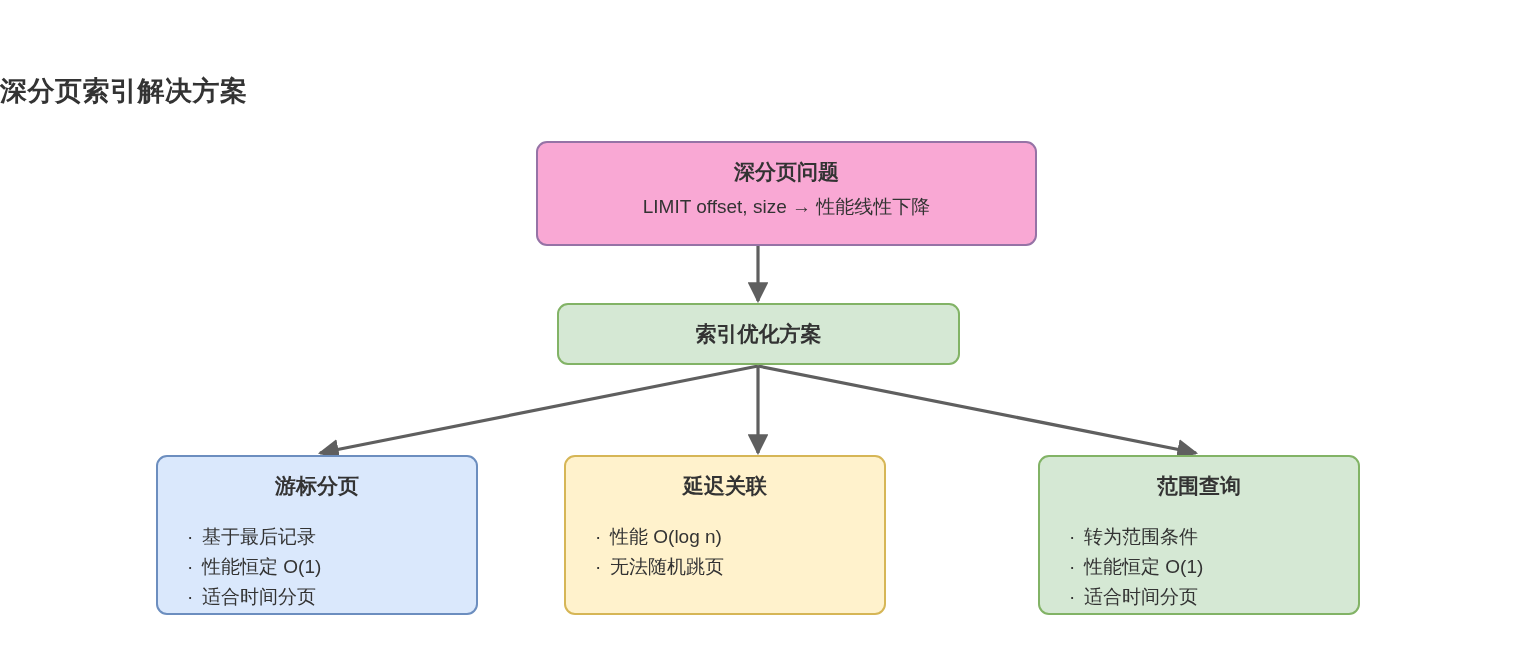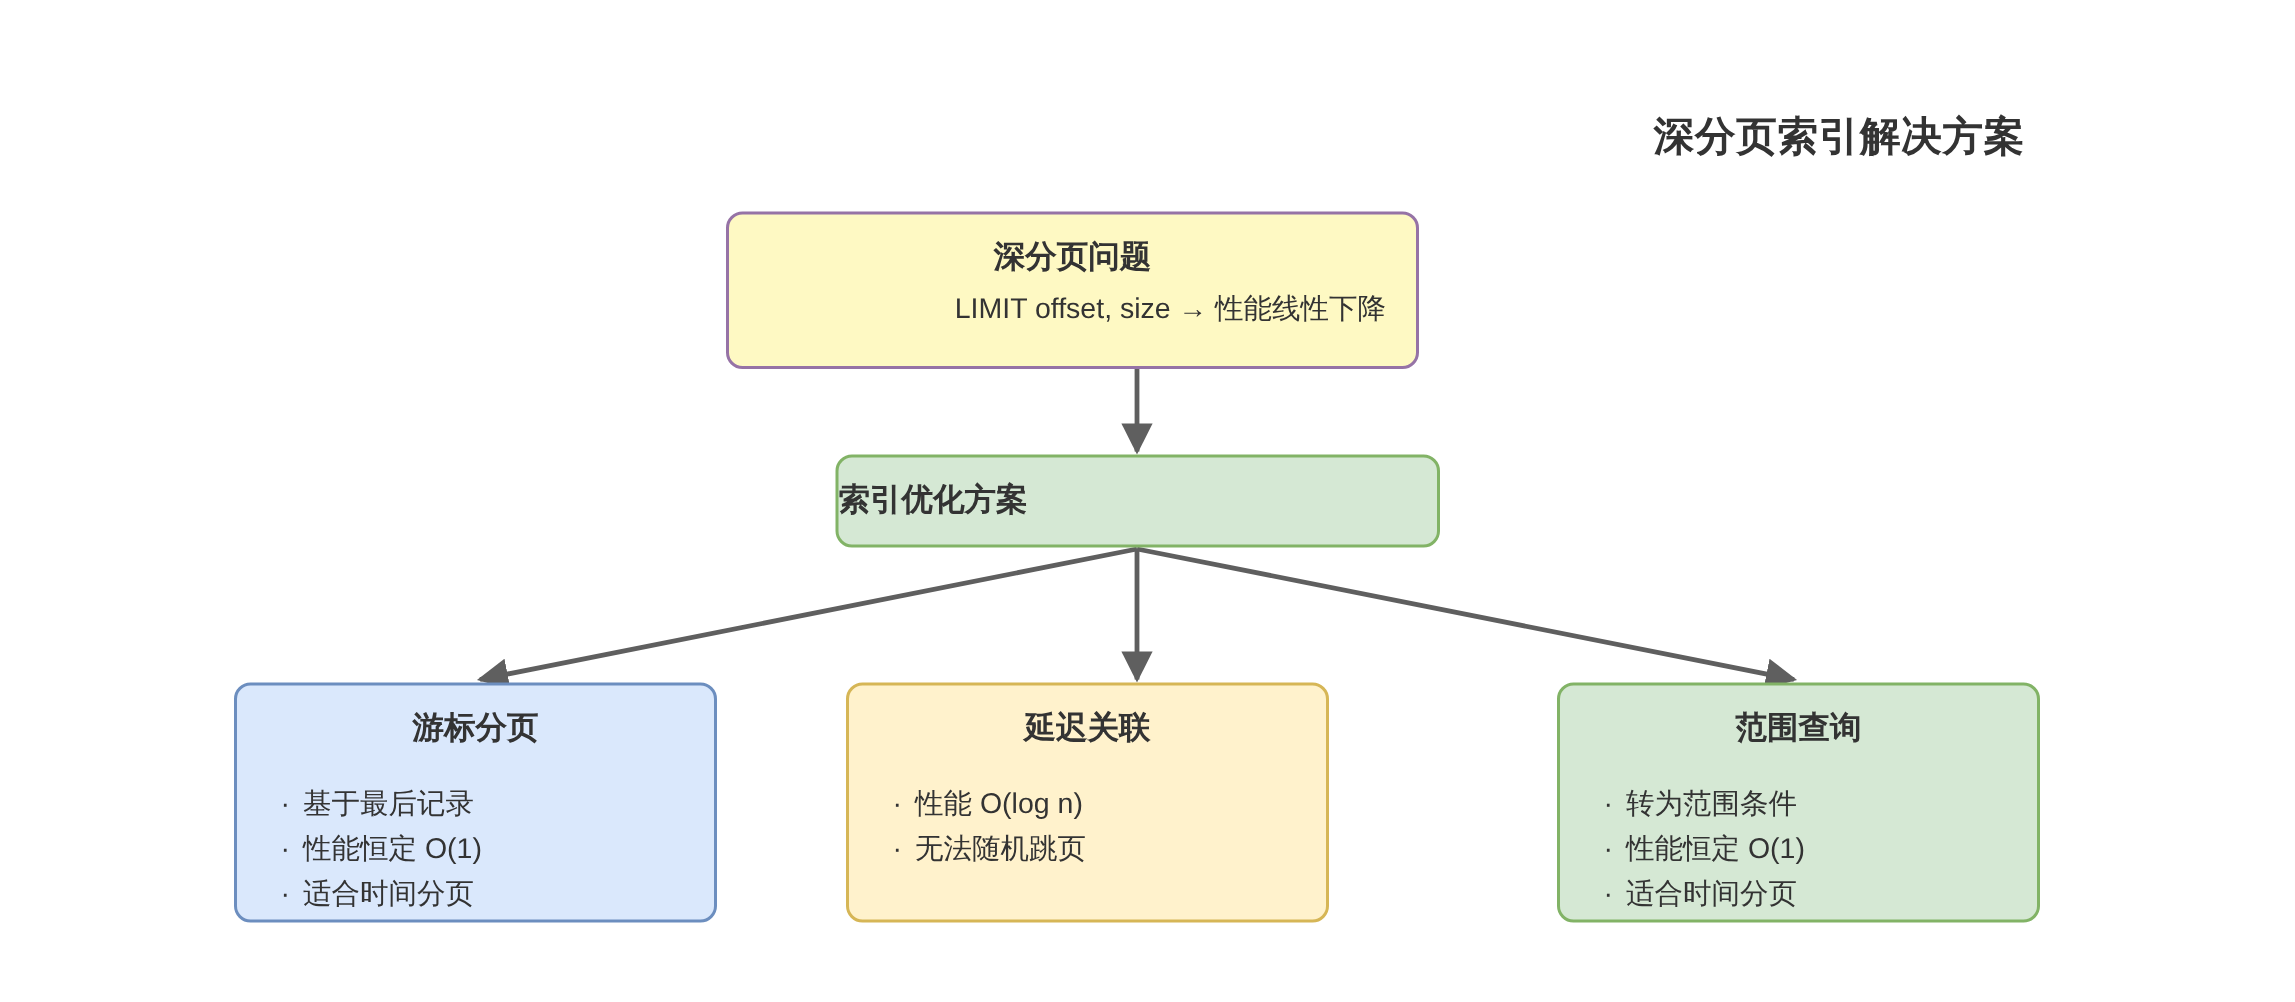--- a/index.html
+++ b/index.html
@@ -19,21 +19,21 @@
     background: #ffffff;
     overflow: hidden;
   }
 
   
   #diagram-title {
     position: absolute;
     left: 0;
     top: 74px;
     width: 1350px;
-    text-align: right;
+    text-align: left;
     font-size: 27px;
     font-weight: bold;
     letter-spacing: 0.5px;
     color: #333333;
     line-height: 34px;
   }
 
   
   #edges {
     position: absolute;
@@ -57,61 +57,63 @@
     text-align: center;
     font-size: 21px;
     font-weight: bold;
     color: #333333;
     line-height: 26px;
   }
   .node-subtitle {
     font-size: 19px;
     color: #333333;
     line-height: 26px;
-    text-align: right;
+    text-align: center;
   }
   .bullet-list {
     margin: 0;
     padding: 0;
     list-style: none;
   }
   .bullet-list li {
     font-size: 19px;
     color: #333333;
     line-height: 30px;
     white-space: nowrap;
   }
   .bullet-dot {
     display: inline-block;
     width: 15px;
     color: #333333;
   }
 
   
   #node-problem {
-    left: 484px;
+    left: 536px;
     top: 141px;
-    width: 462px;
+    width: 501px;
     height: 105px;
-    background: #fef9c3;
+    background: #f9a8d4;
     border-color: #9673a6;
     padding: 16px 20px 0 20px;
   }
   #node-problem .node-title { margin-bottom: 9px; }
 
   
   #node-solution {
     left: 557px;
     top: 303px;
     width: 403px;
     height: 62px;
     background: #d5e8d4;
     border-color: #82b366;
     display: flex;
     align-items: center;
+    justify-content: center;
+    font-family: Liberation Serif, serif;
   }
 
   
   .leaf {
     top: 455px;
     width: 322px;
     height: 160px;
     padding: 16px 0 0 0;
   }
   #node-cursor {

